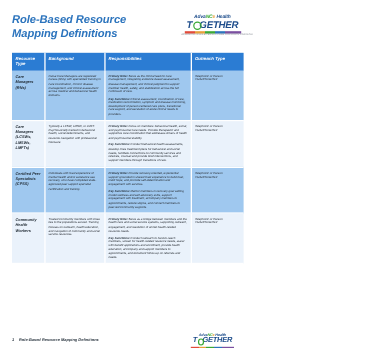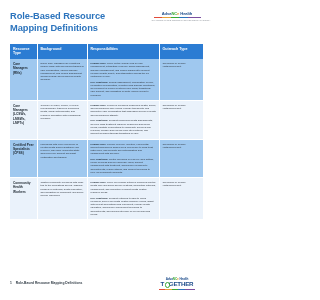--- a/index.html
+++ b/index.html
@@ -7,20 +7,21 @@
     width: 212px; height: 300px;
     background: #ffffff;
     font-family: "Liberation Sans", sans-serif;
     overflow: hidden;
   }
   .page {
     position: relative;
     width: 212px; height: 300px;
     background: #ffffff;
     padding: 0;
+    font-style: italic;
   }
 
   
   .header {
     display: flex;
     align-items: flex-start;
     justify-content: space-between;
     padding: 11px 9px 0 10px;
   }
   .doc-title {
@@ -168,20 +169,21 @@
 </head>
 <body>
 
 <div class="page">
 
   <div class="header">
     <div class="doc-title">Role-Based Resource Mapping Definitions</div>
 
     <div class="logo">
       <div class="logo-top"><span>Adva</span><span class="nc">NC</span><span class="dot">e</span><span> Health</span></div>
+      <div class="logo-main"><span>T</span><span class="o-ring">O</span><span>GETHER</span></div>
       <div class="logo-bar"></div>
       <div class="logo-tagline">ADVANCING WHOLE-PERSON CARE FOR NORTH CAROLINA</div>
     </div>
   </div>
 
   <div class="table-wrap">
     <table class="matrix">
       <colgroup>
         <col class="col-role">
           <col class="col-bg">

